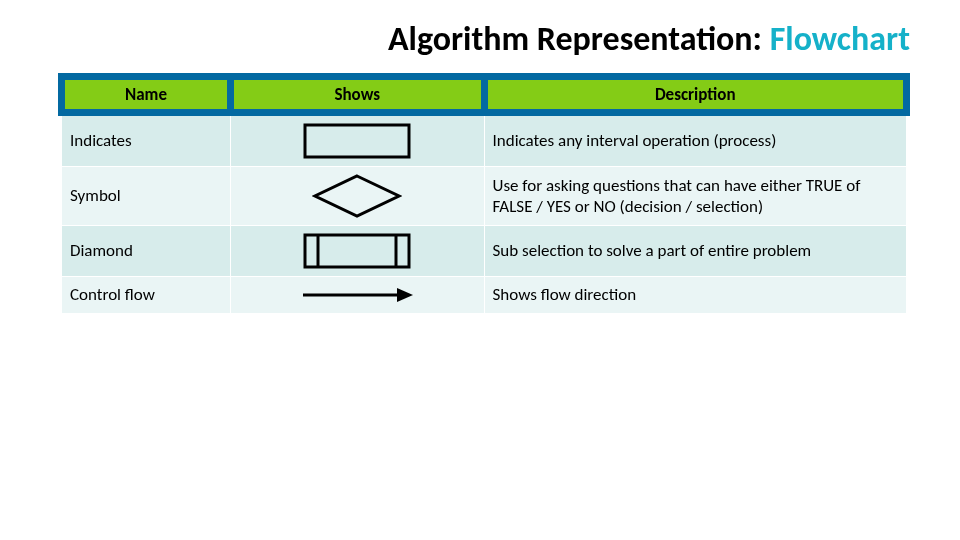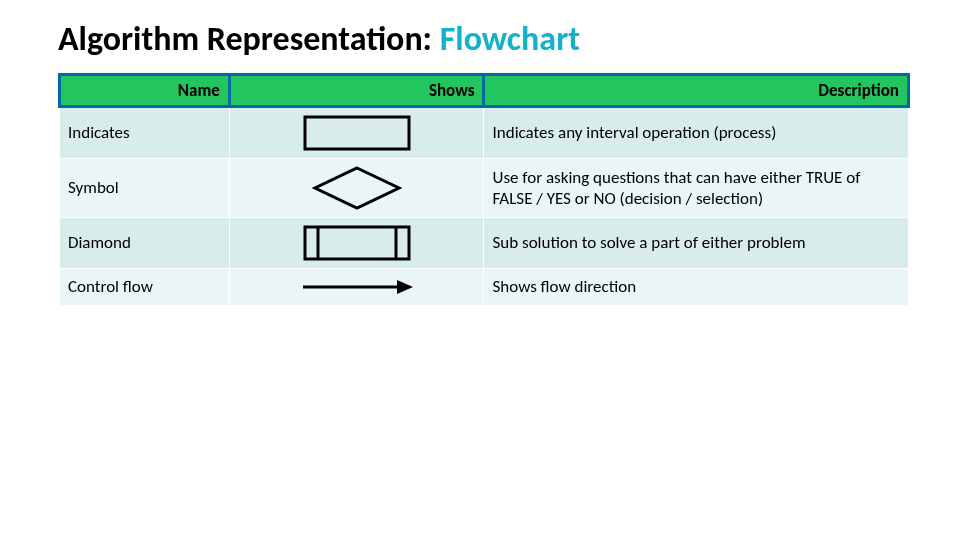--- a/index.html
+++ b/index.html
@@ -8,35 +8,36 @@
     height: 540px;
     background: #fff;
     font-family: "Segoe UI", Calibri, Arial, sans-serif;
     padding: 18px 50px 0 58px;
   }
   h1 {
     font-size: 34px;
     font-weight: 700;
     color: #000;
     margin-bottom: 14px;
+    text-align: right;
   }
   h1 .accent { color: #15b1c9; }
   table {
     width: 100%;
     border-collapse: collapse;
     font-size: 17px;
     color: #000;
   }
   thead th {
-    background: #22c55e;
+    background: #84cc16;
     color: #000;
     font-weight: 700;
-    text-align: right;
+    text-align: center;
     padding: 4px 8px;
-    border: 3px solid #0369a1;
+    border: 7px solid #0369a1;
   }
   tbody td {
     border: 1px solid #fff;
     padding: 6px 8px;
     vertical-align: middle;
     line-height: 1.25;
   }
   tbody tr:nth-child(odd)  td { background: #d7eceb; }
   tbody tr:nth-child(even) td { background: #eaf5f5; }
   col.c-name   { width: 20%; }
@@ -86,21 +87,21 @@
     </tr>
     <tr>
       <td>Diamond</td>
       <td class="sym">
         <svg width="110" height="38" viewBox="0 0 110 38">
           <rect x="3" y="3" width="104" height="32" fill="none" stroke="#000" stroke-width="3"></rect>
           <line x1="16" y1="3" x2="16" y2="35" stroke="#000" stroke-width="3"></line>
           <line x1="94" y1="3" x2="94" y2="35" stroke="#000" stroke-width="3"></line>
         </svg>
       </td>
-      <td>Sub solution to solve a part of either problem</td>
+      <td>Sub selection to solve a part of entire problem</td>
     </tr>
     <tr>
       <td>Control flow</td>
       <td class="sym">
         <svg width="120" height="24" viewBox="0 0 120 24">
           <line x1="6" y1="12" x2="100" y2="12" stroke="#000" stroke-width="3"></line>
           <polygon points="100,5 116,12 100,19" fill="#000"></polygon>
         </svg>
       </td>
       <td>Shows flow direction</td>

